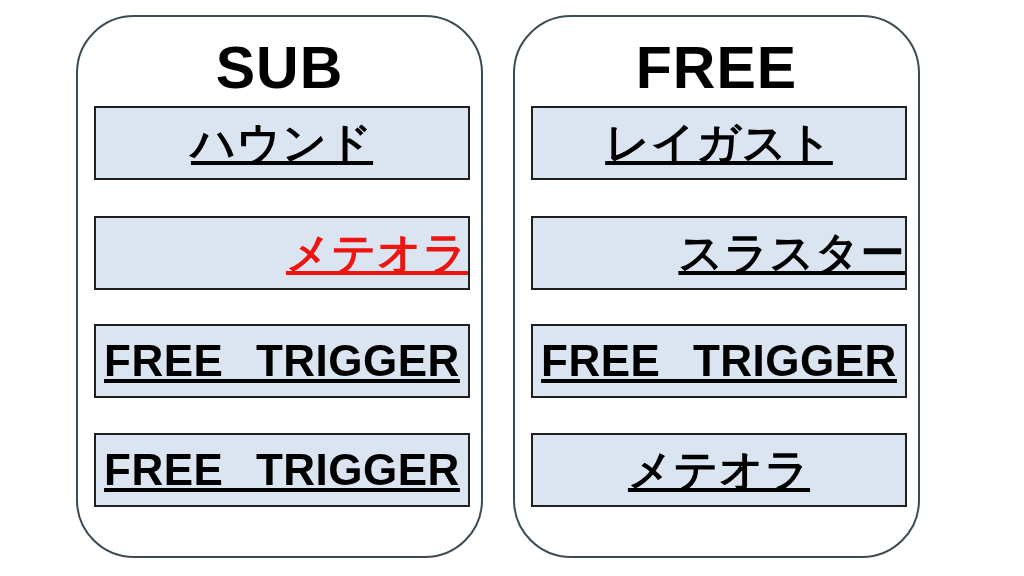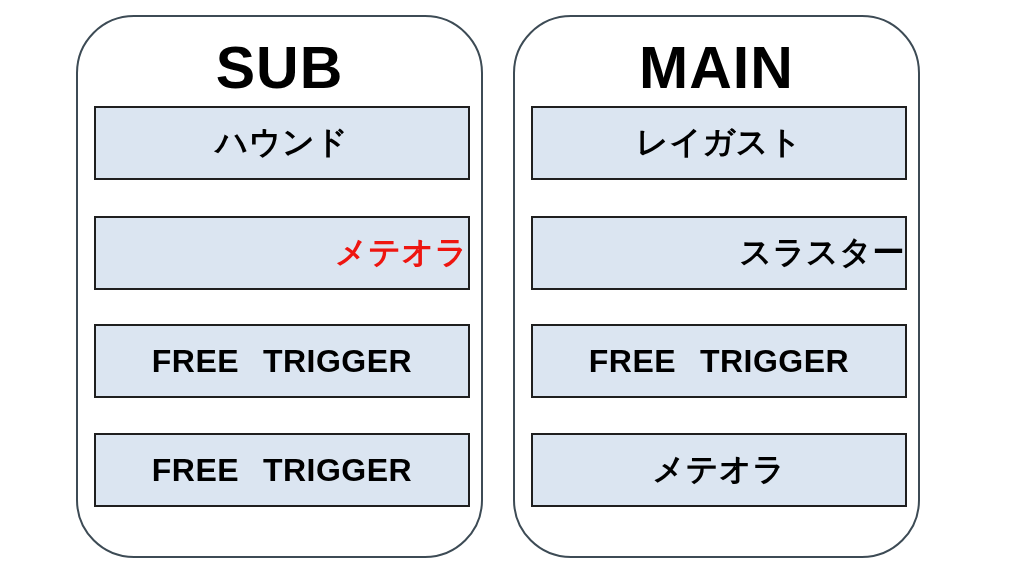--- a/index.html
+++ b/index.html
@@ -46,26 +46,27 @@
     box-sizing: border-box;
     display: flex;
     align-items: center;
     justify-content: center;
   }
   .slot.s0 { top: 89px; }
   .slot.s1 { top: 199px; justify-content: flex-end; }
   .slot.s2 { top: 307px; }
   .slot.s3 { top: 416px; }
   .slot-label {
-    font-size: 32px;
+    font-size: 44px;
     font-weight: bold;
     color: #000000;
     white-space: nowrap;
     word-spacing: 0.45em;
     letter-spacing: 0.5px;
+    text-decoration: underline;
   }
 </style>
 </head>
 <body>
 
 <div class="stage">
 
   <section class="panel sub">
     <h2 class="panel-title">SUB</h2>
     <div class="slot s0">
@@ -76,21 +77,21 @@
     </div>
     <div class="slot s2">
       <span class="slot-label" style="color: rgb(0, 0, 0);">FREE TRIGGER</span>
     </div>
     <div class="slot s3">
       <span class="slot-label" style="color: rgb(0, 0, 0);">FREE TRIGGER</span>
     </div>
   </section>
 
   <section class="panel main">
-    <h2 class="panel-title">MAIN</h2>
+    <h2 class="panel-title">FREE</h2>
     <div class="slot s0">
       <span class="slot-label" style="color: rgb(0, 0, 0);">レイガスト</span>
     </div>
     <div class="slot s1">
       <span class="slot-label" style="color: rgb(0, 0, 0);">スラスター</span>
     </div>
     <div class="slot s2">
       <span class="slot-label" style="color: rgb(0, 0, 0);">FREE TRIGGER</span>
     </div>
     <div class="slot s3">

